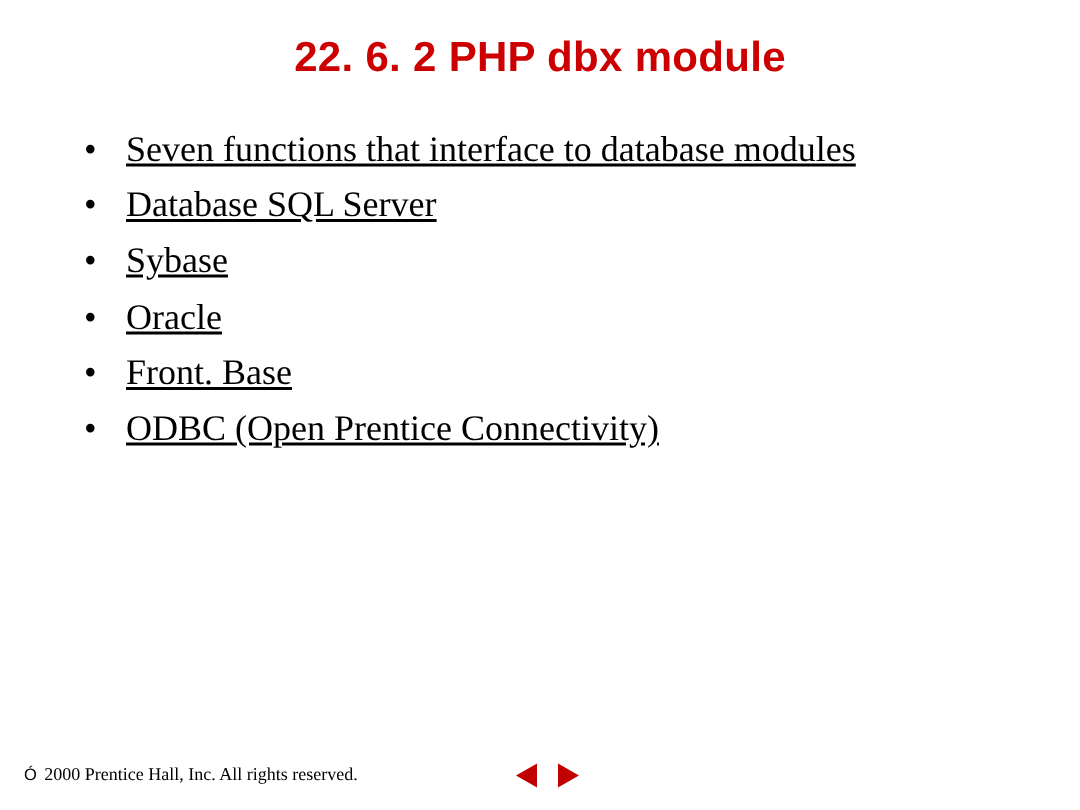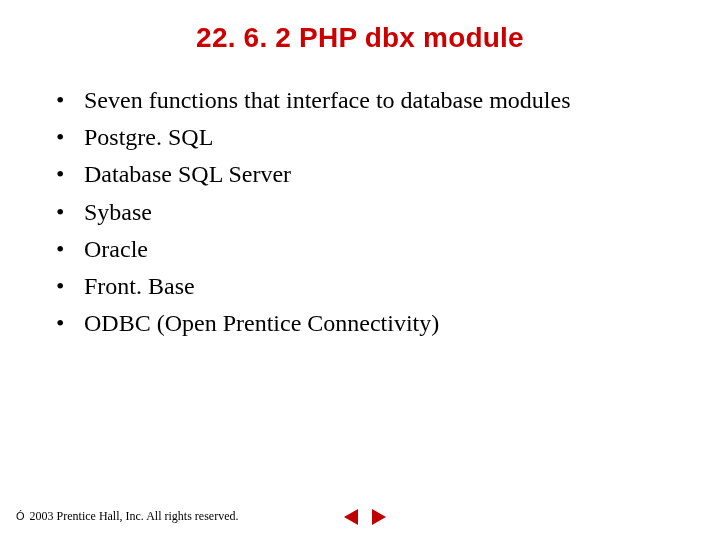--- a/index.html
+++ b/index.html
@@ -41,20 +41,21 @@
     list-style: none;
     margin: 0;
     padding: 0;
     color: #000000;
     font-size: 24px;
     line-height: 1.55;
   }
   .bullets li {
     position: relative;
     padding-left: 28px;
+    text-decoration: underline;
   }
   .bullets li::before {
     content: "•";
     position: absolute;
     left: 0;
     top: 0;
     font-size: 24px;
     line-height: 1.55;
     color: #000000;
   }
@@ -97,30 +98,29 @@
 <body>
 
 <div class="slide">
 
   <div class="title">
     <span>22. 6. 2 PHP</span><span class="tail"> dbx module</span>
   </div>
 
   <ul class="bullets">
     <li><span>Seven functions that interface to database modules</span></li>
-    <li><span>Postgre. SQL</span></li>
     <li><span>Database SQL Server</span></li>
     <li><span>Sybase</span></li>
     <li><span>Oracle</span></li>
     <li><span>Front. Base</span></li>
     <li><span>ODBC (Open Prentice Connectivity)</span></li>
   </ul>
 
   <div class="footer">
-    <span class="copy">Ó</span><span> 2003 Prentice Hall, Inc.  All rights reserved.</span>
+    <span class="copy">Ó</span><span> 2000 Prentice Hall, Inc.  All rights reserved.</span>
   </div>
 
   <div class="nav">
     <button class="nav-btn">
       <span>
         <svg width="20" height="20" viewBox="0 0 20 20">
           <polygon points="17,2 17,18 3,10" fill="#c00000"></polygon>
         </svg>
       </span>
     </button>

